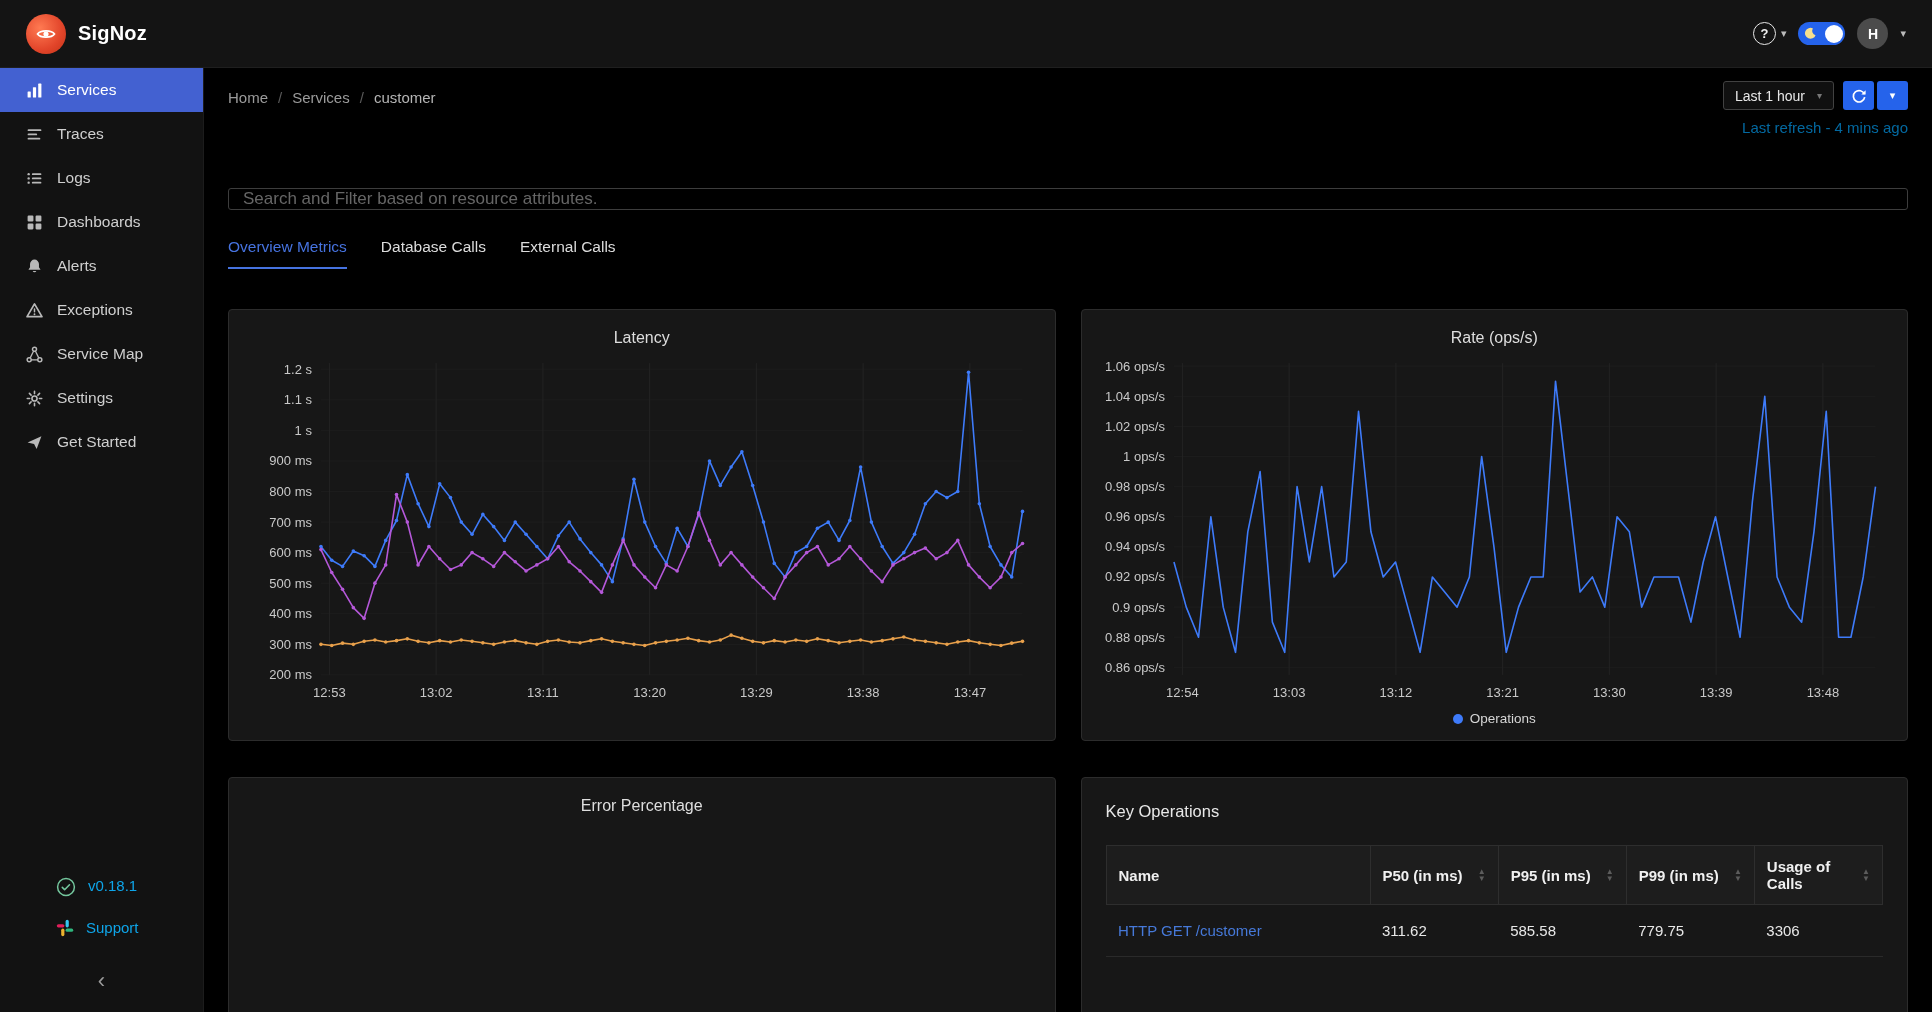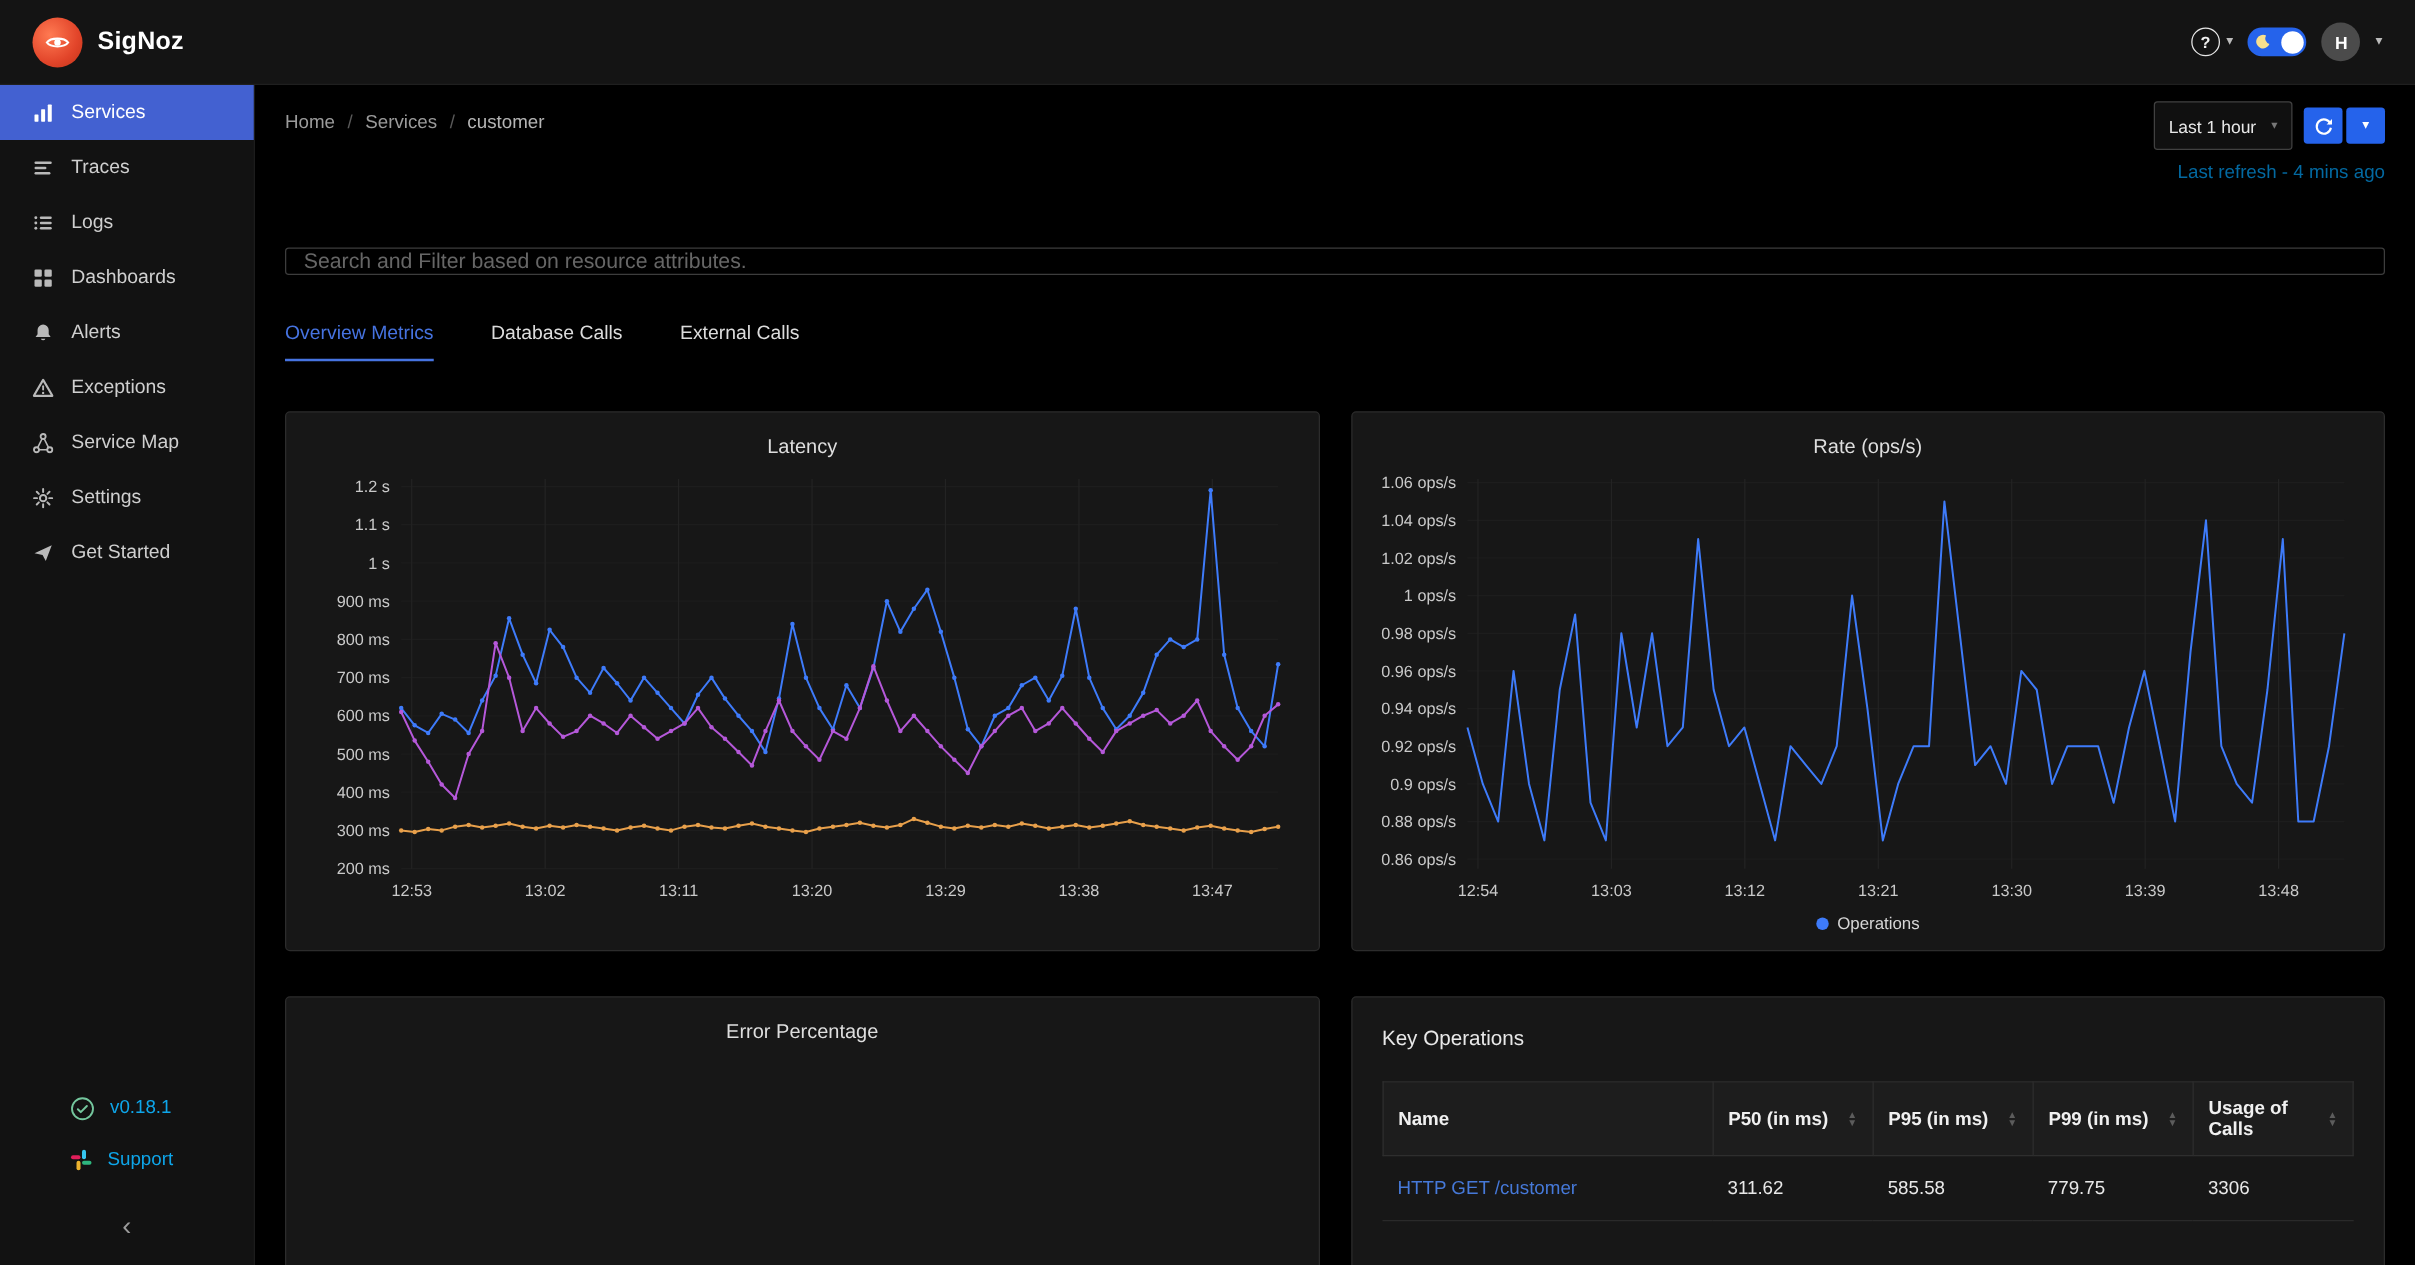--- a/index.html
+++ b/index.html
@@ -33,30 +33,30 @@
   .collapse-row{display:flex;justify-content:center;padding:14px 0 18px;color:#9a9a9a;font-size:22px;cursor:pointer;margin-top:6px}
 
   .main{flex:1;padding:13px 24px 0;overflow:hidden;display:flex;flex-direction:column;background:#000}
   .main-top{display:flex;justify-content:space-between;align-items:flex-start}
   .breadcrumb{display:flex;gap:10px;font-size:15px;color:#9b9b9b;padding-top:8px}
   .breadcrumb .sep{color:#5a5a5a}
   .breadcrumb .bc-item{cursor:pointer}
   .breadcrumb .bc-item.current{color:#b5b5b5;cursor:default}
   .tc{display:flex;flex-direction:column;align-items:flex-end;gap:9px}
   .tc-row{display:flex;gap:3px;align-items:center}
-  .range-select{height:39px;background:#101010;border:1px solid #414141;border-radius:3px;display:flex;align-items:center;gap:12px;padding:0 11px;font-size:14px;color:#e8e8e8;margin-right:6px;cursor:pointer}
+  .range-select{height:29px;background:#101010;border:1px solid #414141;border-radius:3px;display:flex;align-items:center;gap:12px;padding:0 11px;font-size:14px;color:#e8e8e8;margin-right:6px;cursor:pointer}
   .range-select .caret{font-size:10px;color:#777}
   .icon-btn{width:31px;height:29px;background:#2563eb;border-radius:3px;display:flex;align-items:center;justify-content:center;cursor:pointer;border:none}
   .icon-btn .caret{color:#fff;font-size:11px}
   .last-refresh{font-size:15px;color:#0369a1;font-weight:500}
 
   .search-input{margin-top:52px;height:40px;width:100%;background:transparent;border:1px solid #3d3d3d;border-radius:3px;padding:0 14px;font-size:17px;color:#ddd;outline:none;font-family:"Liberation Sans",sans-serif}
   .search-input::placeholder{color:#666}
 
-  .tabs{display:flex;gap:46px;margin-top:38px}
+  .tabs{display:flex;gap:34px;margin-top:28px}
   .tab{font-size:15.5px;color:#dcdcdc;padding-bottom:11px;cursor:pointer;border-bottom:2px solid transparent}
   .tab.active{color:#4673e0;border-bottom-color:#4673e0}
 
   .grid{display:grid;grid-template-columns:1fr 1fr;gap:25px;margin-top:40px}
   .grid.row2{margin-top:36px}
   .panel{background:#171717;border:1px solid #2c2c2c;border-radius:4px;padding:14px 14px 8px}
   .panel-title{text-align:center;font-size:16px;color:#dedede;padding-top:5px}
   .chart-svg{width:100%;height:358px;display:block;margin-top:2px;font-family:"Liberation Sans",sans-serif}
   .legend{display:flex;justify-content:center;gap:24px;padding:4px 0 6px}
   .legend-item{display:flex;align-items:center;gap:7px;font-size:13.5px;color:#d6d6d6;cursor:pointer}

